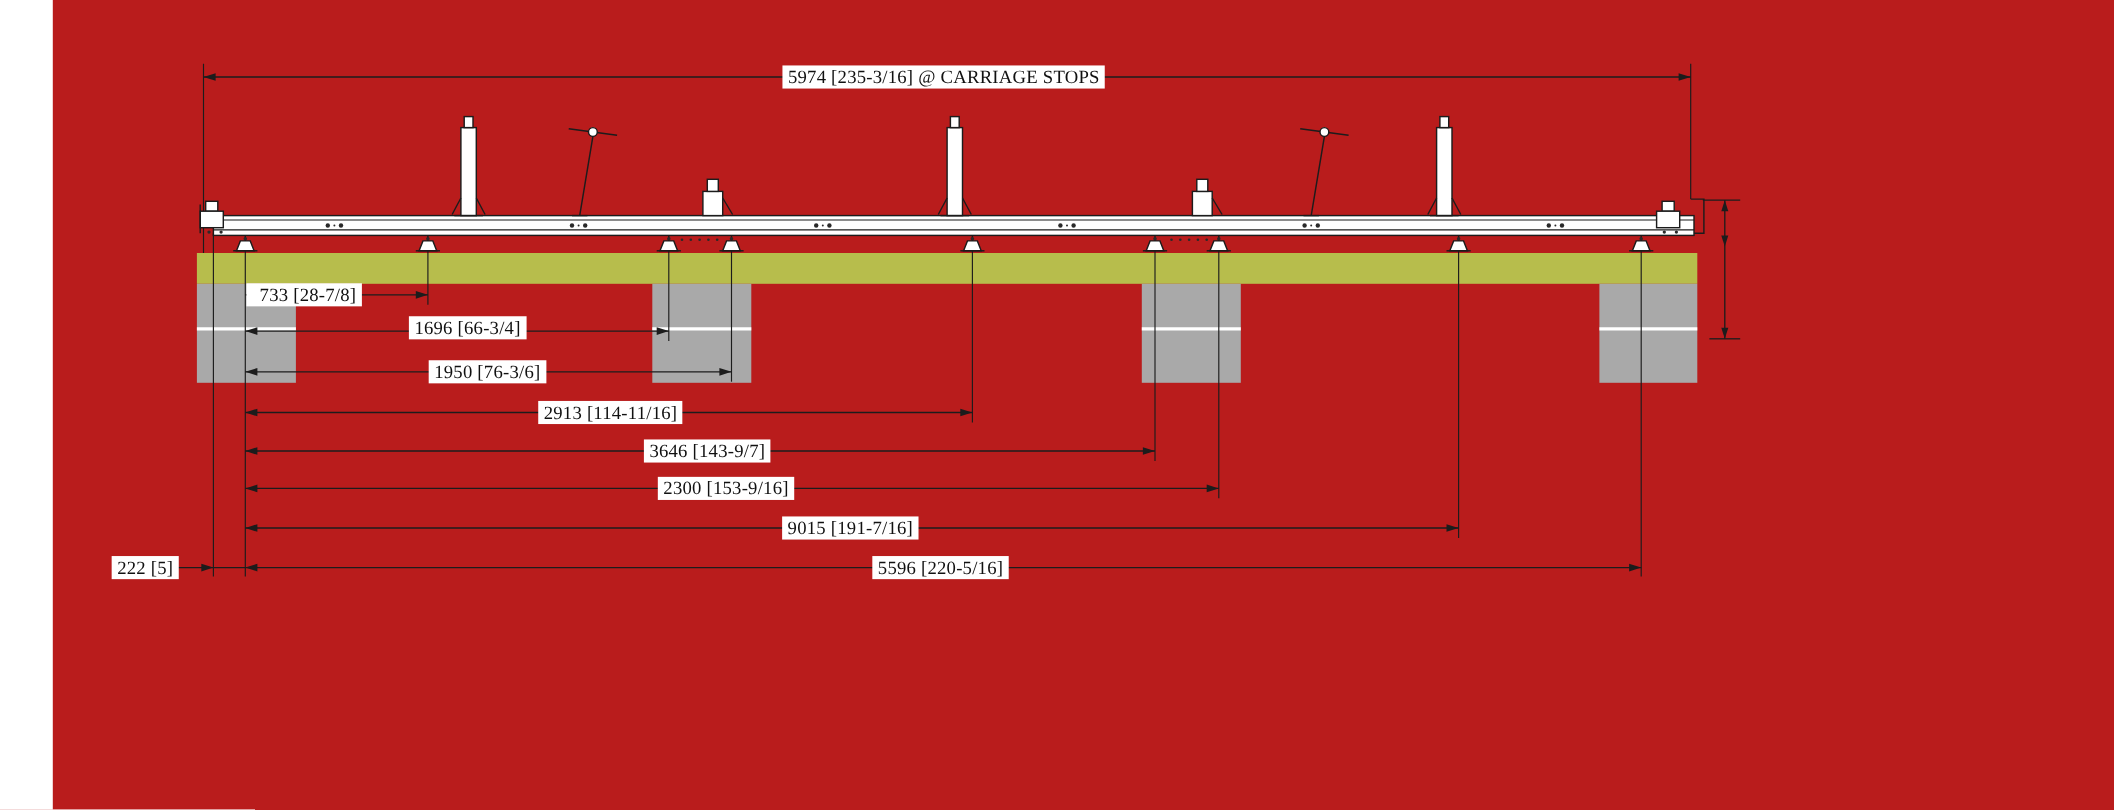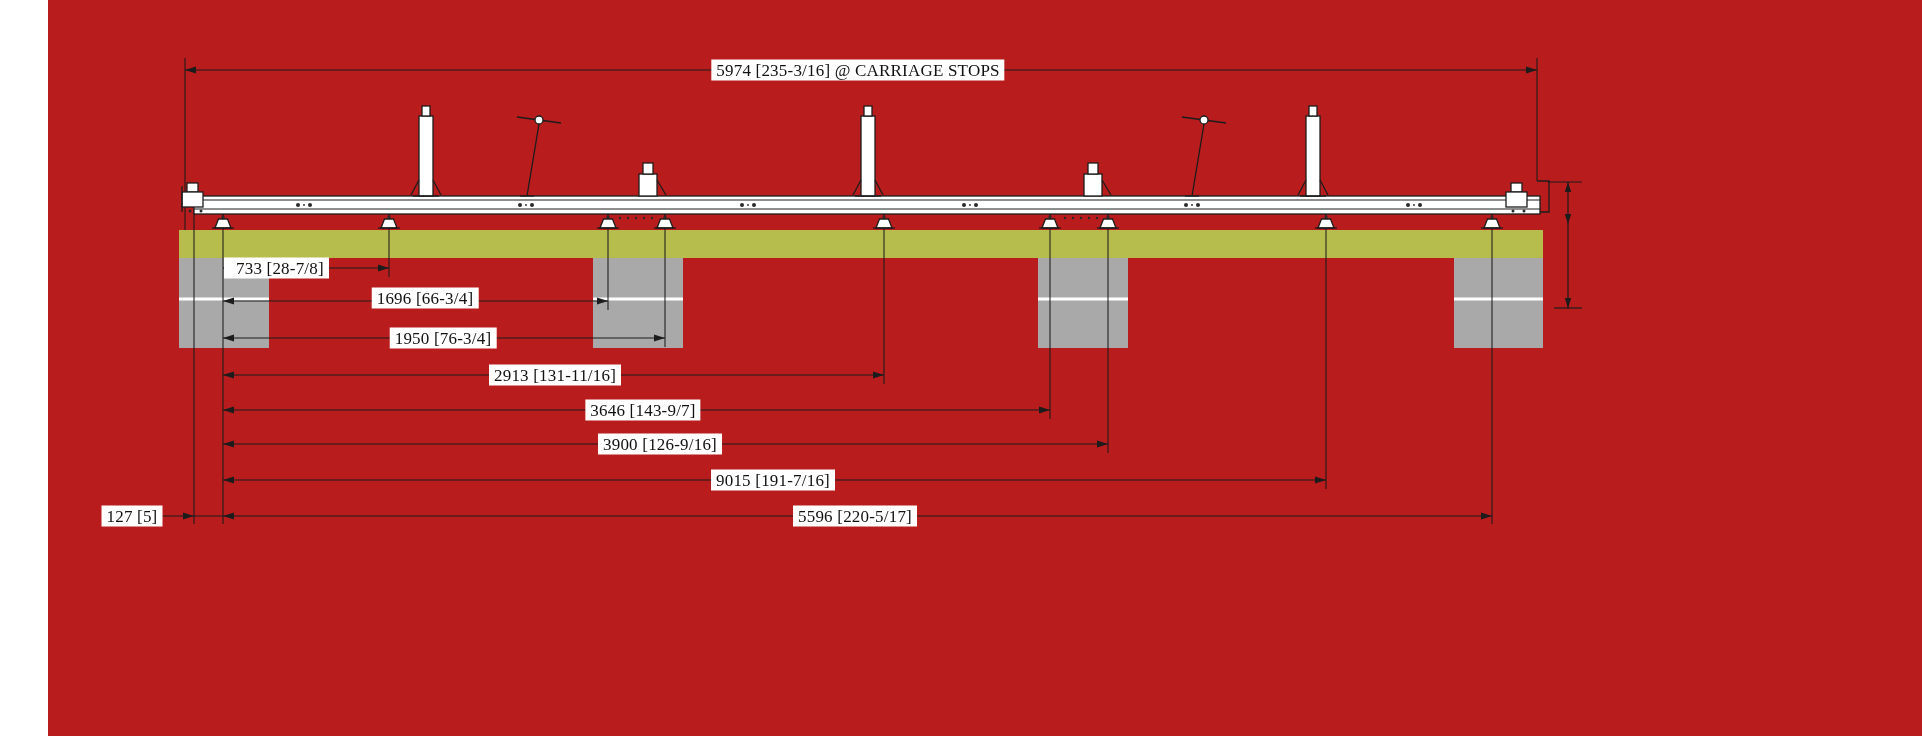--- a/index.html
+++ b/index.html
@@ -267,21 +267,21 @@
           <circle class="dot" cx="1444" cy="217" r="1.6"></circle>
         <polygon class="whitefill" points="1436,228 1439.5,219 1448.5,219 1452,228" stroke="#1c1c1c"></polygon>
         <line x1="1433" y1="228" x2="1455" y2="228"></line>
       </g>
     </g>
   </svg>
 
   <div class="dim-label" style="left:810px;top:70px;">5974 [235-3/16] @ CARRIAGE STOPS</div>
   <div class="dim-label left-anchor" style="left:176px;top:268px;padding-left:12px;">733 [28-7/8]</div>
   <div class="dim-label" style="left:377px;top:298px;">1696 [66-3/4]</div>
-  <div class="dim-label" style="left:395px;top:338px;">1950 [76-3/4]</div>
-  <div class="dim-label" style="left:507px;top:375px;">2913 [131-11/16]</div>
+  <div class="dim-label" style="left:395px;top:338px;">1950 [76-3/6]</div>
+  <div class="dim-label" style="left:507px;top:375px;">2913 [114-11/16]</div>
   <div class="dim-label" style="left:595px;top:410px;">3646 [143-9/7]</div>
-  <div class="dim-label" style="left:612px;top:444px;">3900 [126-9/16]</div>
+  <div class="dim-label" style="left:612px;top:444px;">2300 [153-9/16]</div>
   <div class="dim-label" style="left:725px;top:480px;">9015 [191-7/16]</div>
-  <div class="dim-label" style="left:807px;top:516px;">5596 [220-5/17]</div>
-  <div class="dim-label" style="left:84px;top:516px;">127 [5]</div>
+  <div class="dim-label" style="left:807px;top:516px;">5596 [220-5/16]</div>
+  <div class="dim-label" style="left:84px;top:516px;">222 [5]</div>
 
 </div>
 
 </body></html>

